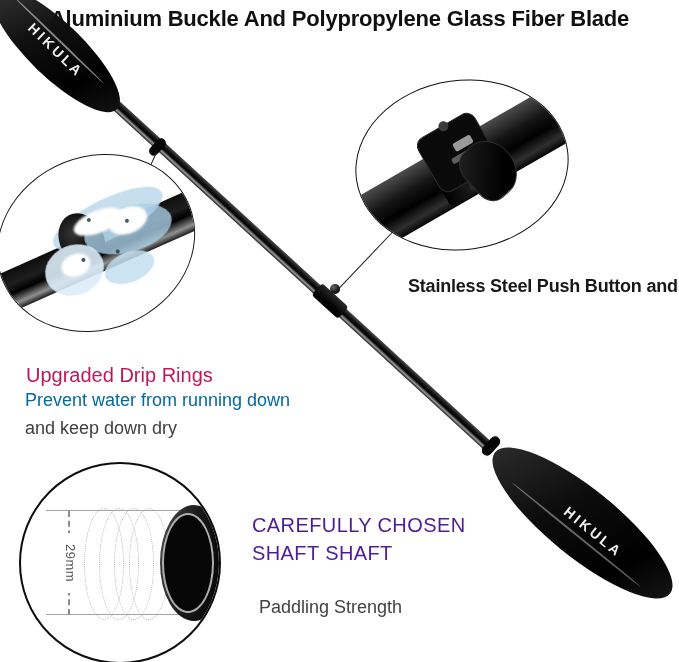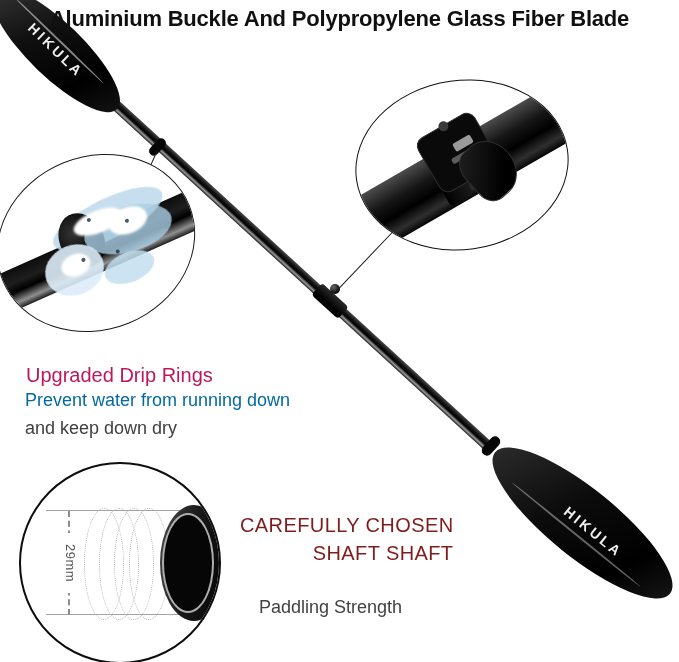--- a/index.html
+++ b/index.html
@@ -130,21 +130,21 @@
     left:141px;top:49px;width:52px;height:100px;border-radius:50%;
     background:#060606;border:2px solid #aeaeae;box-sizing:border-box;
   }
 
   
   .txt{white-space:nowrap;z-index:5;}
   .t-stainless{left:408px;top:271px;font-size:18px;font-weight:bold;color:#191919;line-height:30px;letter-spacing:-0.2px;}
   .t-drip-title{left:26px;top:364px;font-size:20px;color:#be185d;}
   .t-drip-1{left:25px;top:390px;font-size:18px;color:#0369a1;}
   .t-drip-2{left:25px;top:418px;font-size:18px;color:#404040;}
-  .t-size-h{left:240px;top:511px;font-size:20px;color:#7f1d1d;line-height:28px;letter-spacing:.4px;text-align:right;}
+  .t-size-h{left:252px;top:511px;font-size:20px;color:#4c1d95;line-height:28px;letter-spacing:.4px;}
   .t-size-1{left:259px;top:569px;font-size:18px;color:#424242;}
   .t-size-2{left:259px;top:597px;font-size:18px;color:#424242;}
 </style>
 </head>
 <body>
 
 <div class="stage">
 
   <div class="abs txt title">Aluminium Buckle And Polypropylene Glass Fiber Blade</div>
 
@@ -199,20 +199,21 @@
     <div class="abs cs-ell cs-e1"></div>
     <div class="abs cs-ell cs-e2"></div>
     <div class="abs cs-ell cs-e3"></div>
     <div class="abs cs-ell cs-e4"></div>
     <div class="abs cs-tube-outer"></div>
     <div class="abs cs-tube-inner"></div>
     <div class="abs txt cs-dim">29mm</div>
   </div>
 
   <div class="abs txt t-stainless">
+    <div>Stainless Steel Push Button and</div>
   </div>
 
   <div class="abs txt t-drip-title">Upgraded Drip Rings</div>
   <div class="abs txt t-drip-1">Prevent water from running down</div>
   <div class="abs txt t-drip-2">and keep down dry</div>
 
   <div class="abs txt t-size-h">
     <div>CAREFULLY CHOSEN</div>
     <div>SHAFT SHAFT</div>
   </div>

